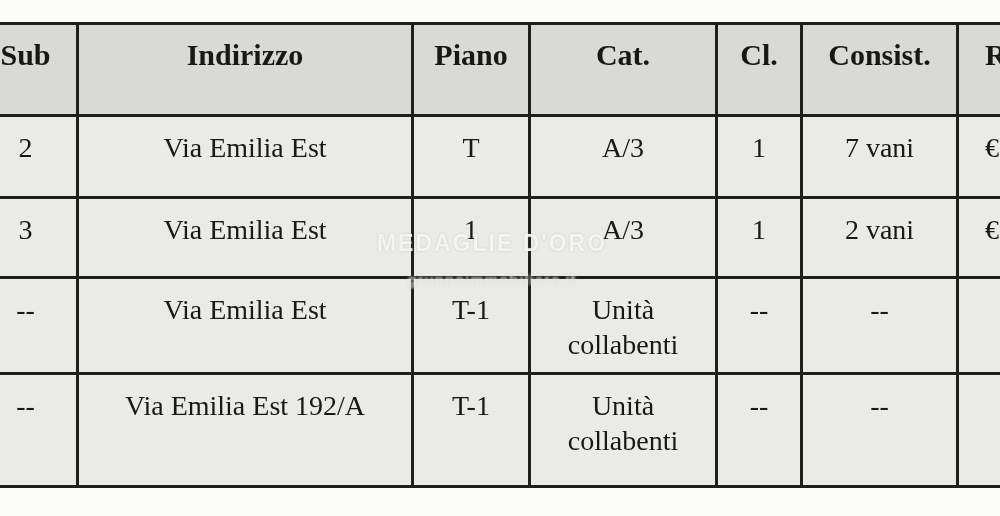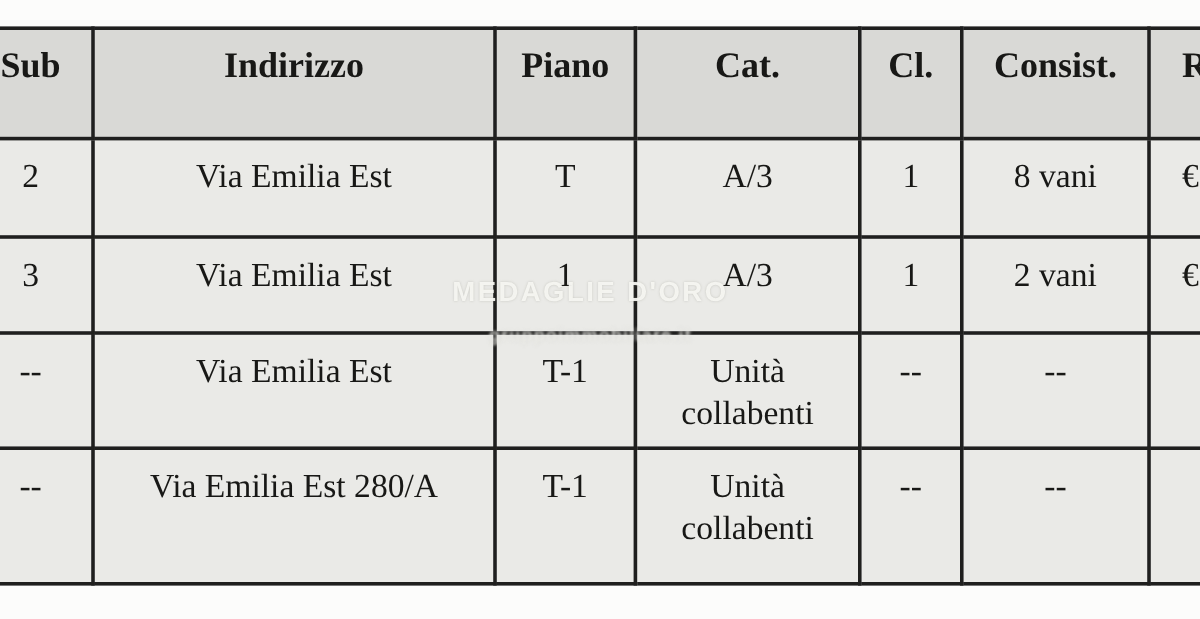--- a/index.html
+++ b/index.html
@@ -115,21 +115,21 @@
         <th>Consist.</th>
         <th class="cell-r">R</th>
       </tr>
 
       <tr class="row-1">
         <td>2</td>
         <td>Via Emilia Est</td>
         <td>T</td>
         <td>A/3</td>
         <td>1</td>
-        <td>8 vani</td>
+        <td>7 vani</td>
         <td class="cell-r">€</td>
       </tr>
 
       <tr class="row-2">
         <td>3</td>
         <td>Via Emilia Est</td>
         <td>1</td>
         <td>A/3</td>
         <td>1</td>
         <td>2 vani</td>
@@ -141,21 +141,21 @@
         <td>Via Emilia Est</td>
         <td>T-1</td>
         <td>Unità collabenti</td>
         <td>--</td>
         <td>--</td>
         <td class="cell-r"></td>
       </tr>
 
       <tr class="row-4">
         <td>--</td>
-        <td>Via Emilia Est 280/A</td>
+        <td>Via Emilia Est 192/A</td>
         <td>T-1</td>
         <td>Unità collabenti</td>
         <td>--</td>
         <td>--</td>
         <td class="cell-r"></td>
       </tr>
     </tbody>
   </table>
 
   <div class="watermark">

